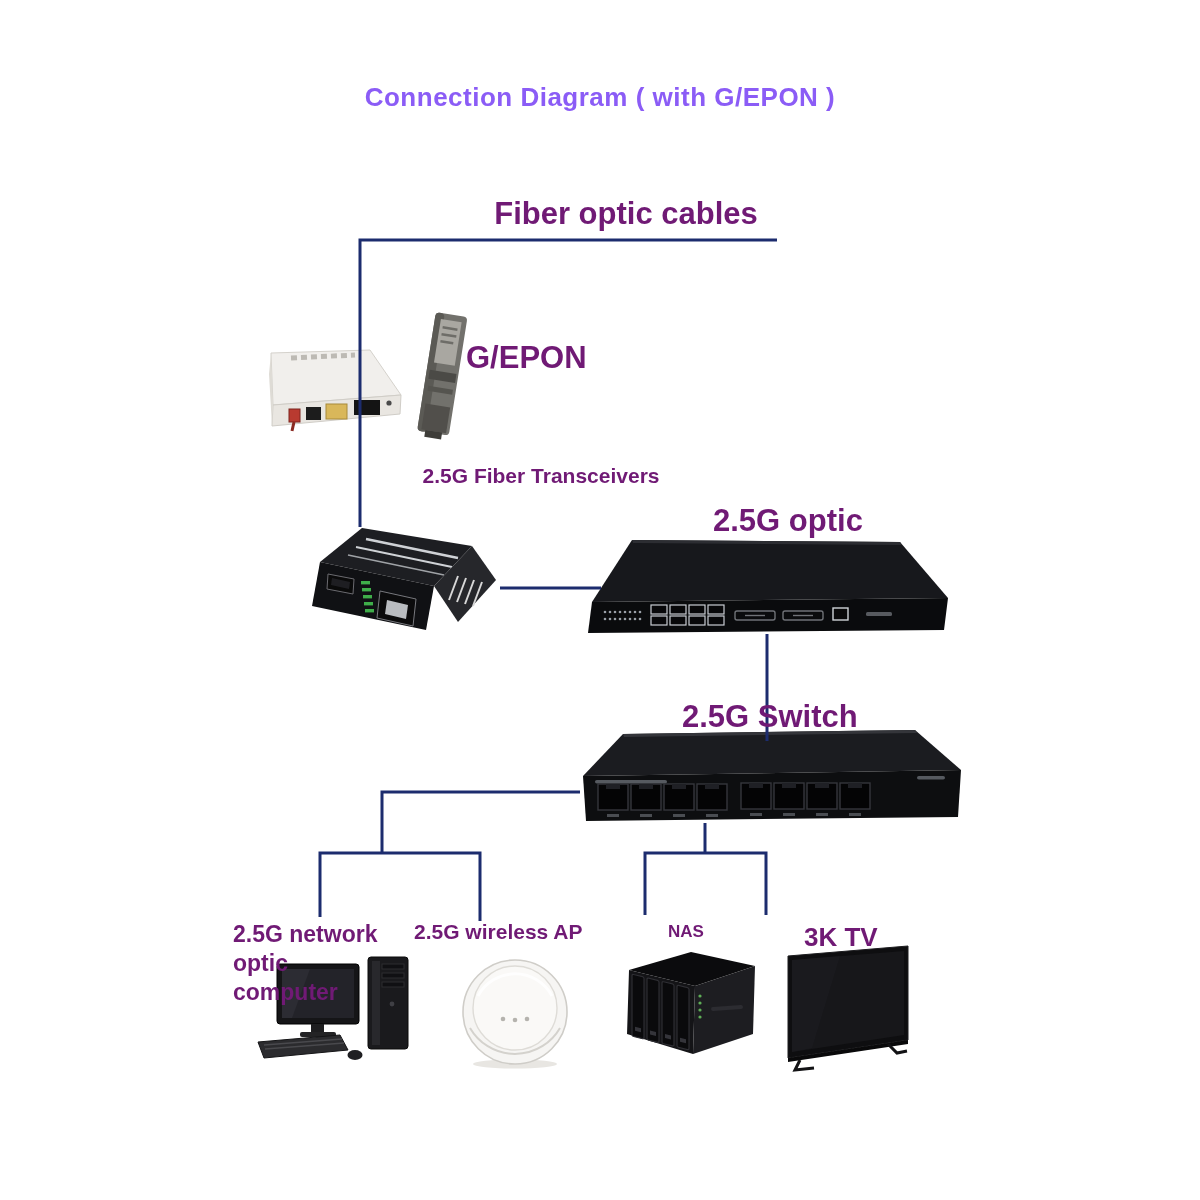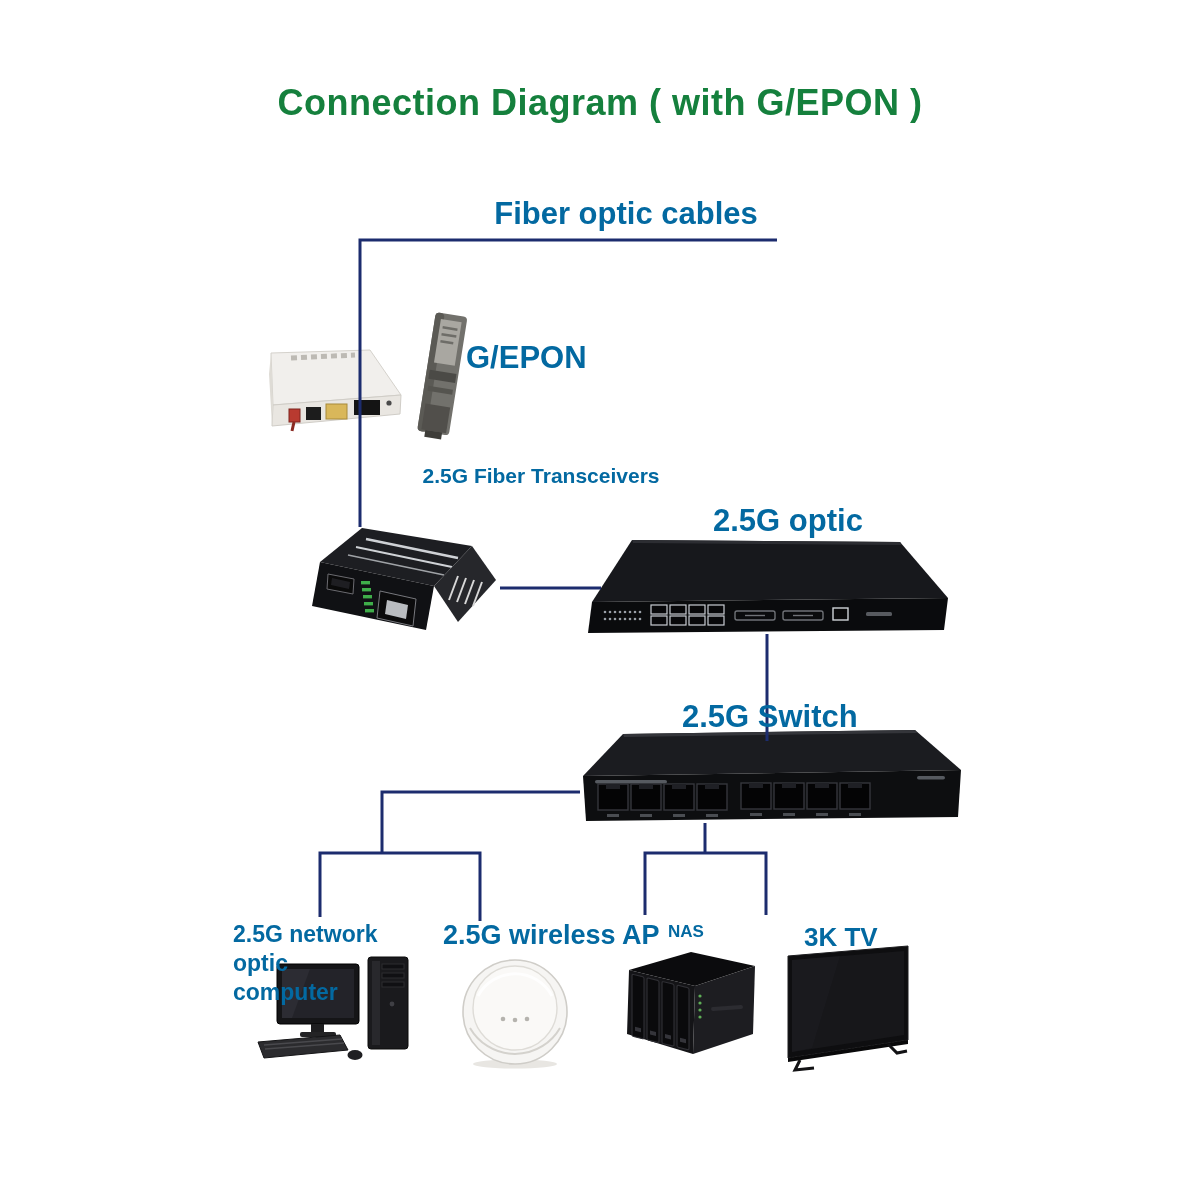--- a/index.html
+++ b/index.html
@@ -3,30 +3,30 @@
 <meta charset="utf-8">
 <style>
   html,body{margin:0;padding:0;background:#ffffff;}
   #canvas{
     position:relative;width:1200px;height:1200px;background:#ffffff;overflow:hidden;
     font-family:"Liberation Sans","DejaVu Sans",sans-serif;
   }
   .abs{position:absolute;}
   .title{
     left:0;right:0;top:82px;text-align:center;
-    font-size:36px;font-weight:bold;color:#15803d;letter-spacing:.5px;z-index:40;
+    font-size:26px;font-weight:bold;color:#8b5cf6;letter-spacing:.5px;z-index:40;
   }
-  .blue-label{color:#0369a1;font-weight:bold;z-index:40;white-space:nowrap;}
+  .blue-label{color:#701a75;font-weight:bold;z-index:40;white-space:nowrap;}
   .lbl-fiber{left:626px;top:196px;transform:translateX(-50%);font-size:31px;font-weight:600;}
   .lbl-gepon{left:466px;top:340px;font-size:31px;}
   .lbl-transceivers{left:541px;top:464px;transform:translateX(-50%);font-size:21px;font-weight:600;}
   .lbl-router{left:713px;top:503px;font-size:31px;font-weight:600;}
   .lbl-switch{left:682px;top:699px;font-size:31px;font-weight:600;}
   .lbl-computer{left:233px;top:920px;font-size:23px;line-height:1.25;white-space:normal;width:200px;}
-  .lbl-ap{left:443px;top:920px;font-size:27px;}
+  .lbl-ap{left:414px;top:920px;font-size:21px;}
   .lbl-nas{left:668px;top:922px;font-size:17px;}
   .lbl-tv{left:804px;top:922px;font-size:26px;}
   .device{z-index:20;}
   #lines{left:0;top:0;z-index:30;pointer-events:none;}
   svg{display:block;}
 </style>
 </head>
 <body>
 
 <div id="canvas">

